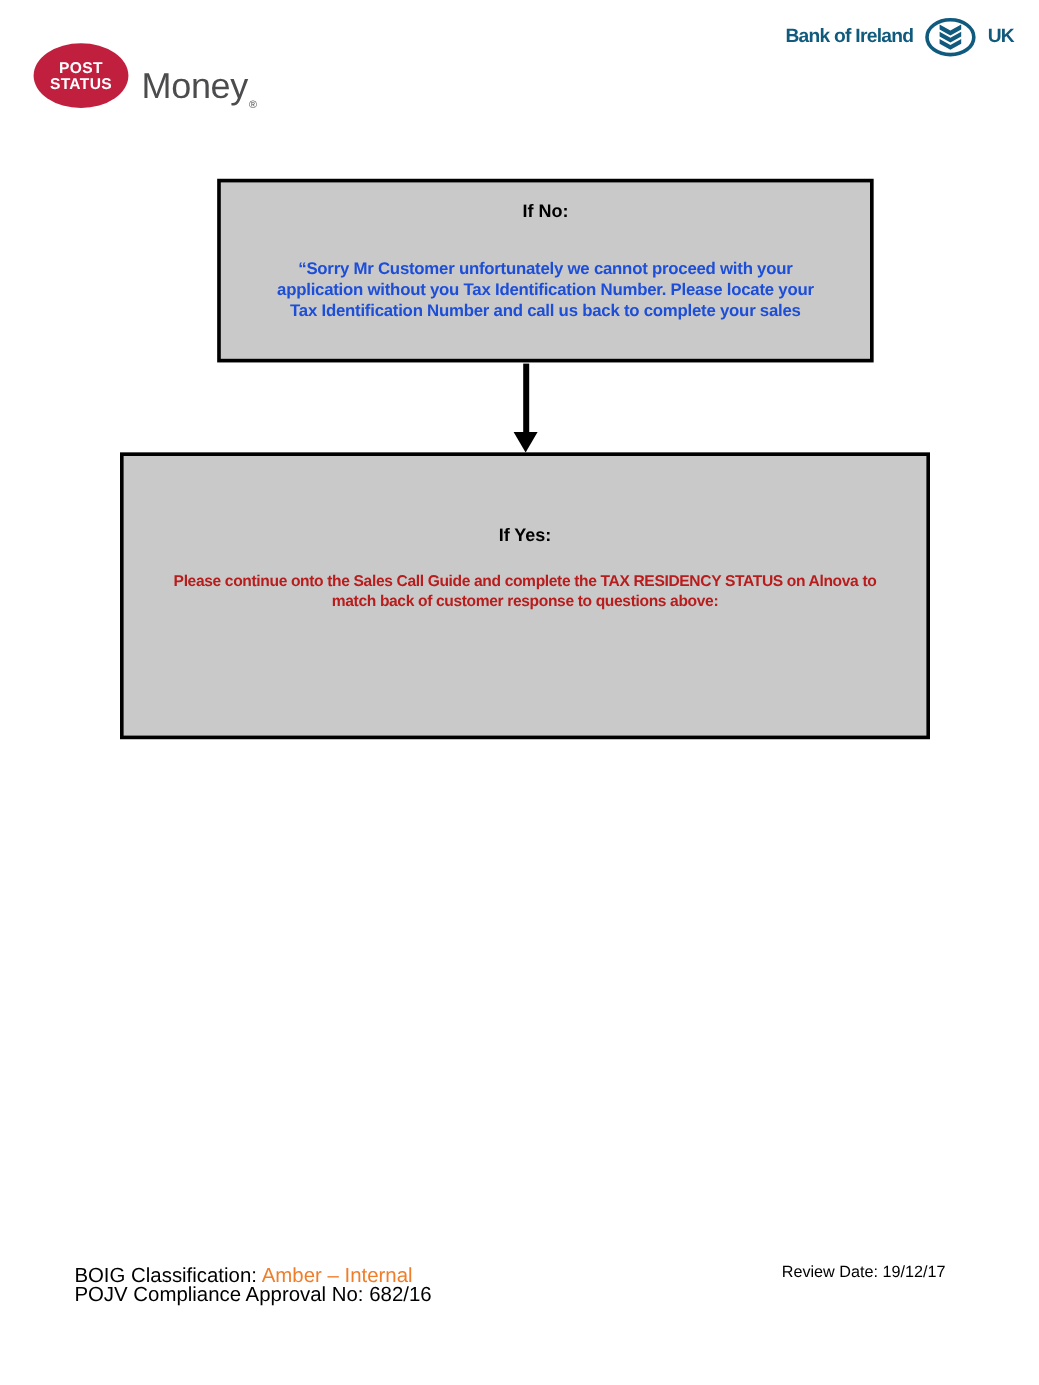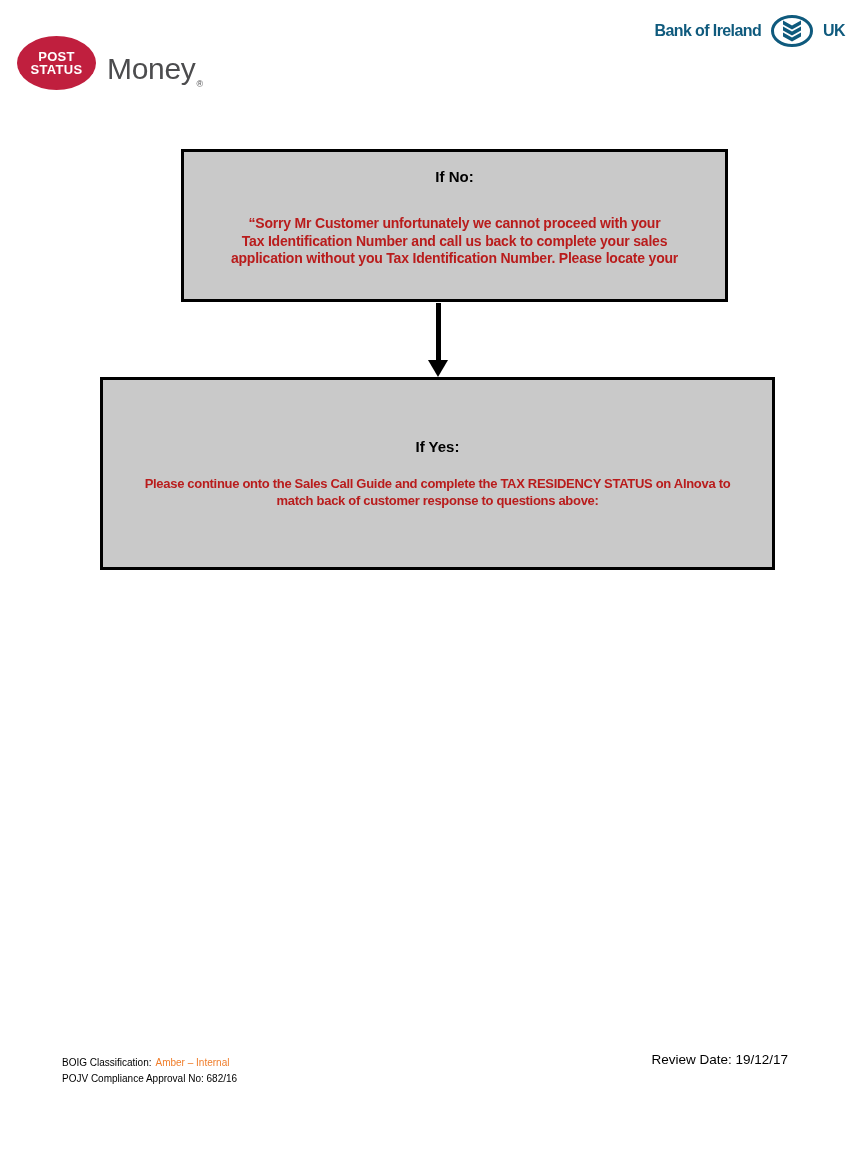--- a/index.html
+++ b/index.html
@@ -3,71 +3,71 @@
 <meta charset="utf-8">
 <style>
   * { margin:0; padding:0; box-sizing:border-box; }
   html,body { background:#ffffff; }
   .page {
     position:relative; width:866px; height:1154px; background:#ffffff;
     font-family:"Liberation Sans", sans-serif; overflow:hidden;
   }
 
   
-  .po-logo { position:absolute; left:17px; top:36px; display:flex; align-items:flex-start; }
+  .po-logo { position:absolute; left:28px; top:36px; display:flex; align-items:flex-end; }
   .po-oval {
     width:79px; height:54px; background:#C01F3E; border-radius:50%;
     display:flex; flex-direction:column; align-items:center; justify-content:center;
     color:#ffffff; font-weight:bold; font-size:13px; line-height:13px; letter-spacing:0.3px;
   }
   .po-word { margin-left:11px; font-size:30px; color:#4C4C4E; font-weight:500; letter-spacing:-0.3px;margin-top:16px; }
   .po-reg { font-size:9px; color:#4C4C4E; vertical-align:baseline; position:relative; top:8px; left:1px; }
 
   .boi-logo {
     position:absolute; right:21px; top:14px; display:flex; align-items:center;
     color:#0F5A7D; font-weight:bold; font-size:16px; letter-spacing:-0.6px;
   }
   .boi-emblem { margin:0 9px; display:block; }
 
   
   .flow-box {
     position:absolute; background:#C9C9C9; border:3px solid #000000;
   }
   .box-no  { left:181px; top:149px; width:547px; height:153px;padding-left:23px; }
-  .box-yes { left:100px; top:377px; width:675px; height:193px; }
+  .box-yes { left:100px; top:377px; width:675px; height:239px; }
 
   .box-heading {
     position:absolute; left:0; width:100%; text-align:center;
     font-weight:bold; font-size:15px; color:#000000;
   }
   .box-no .box-heading { top:16px; }
   .box-yes .box-heading { top:58px; }
 
   .box-body { position:absolute; left:0; width:100%; text-align:center; font-weight:bold; }
   .box-no .box-body {
-    top:63px; color:#b91c1c; font-size:14px; line-height:17.5px; letter-spacing:-0.2px;
+    top:63px; color:#1d4ed8; font-size:14px; line-height:17.5px; letter-spacing:-0.2px;
   }
   .box-yes .box-body {
     top:95px; color:#b91c1c; font-size:13px; line-height:17px; letter-spacing:-0.3px;
   }
   .box-line { white-space:nowrap; }
 
   
   .arrow { position:absolute; left:428px; top:303px; width:21px; height:74px; }
   .arrow-shaft { position:absolute; left:8px; top:0; width:5px; height:58px; background:#000000; }
   .arrow-head {
     position:absolute; left:0; top:57px; width:0; height:0;
     border-left:10.5px solid transparent; border-right:10.5px solid transparent;
     border-top:17px solid #000000;
   }
 
   
   .footer-left {
     position:absolute; left:62px; top:1055px;
-    font-size:10px; line-height:16px; color:#000000;
+    font-size:17px; line-height:16px; color:#000000;
   }
   .classification-value { color:#F07D2A; margin-left:4px; }
   .footer-right {
     position:absolute; right:78px; top:1052px;
     font-size:13.5px; color:#000000;
   }
 </style>
 </head>
 <body>
 
@@ -89,22 +89,22 @@
       <path fill="#0F5A7D" d="M13 12.5 L22 17.5 L31 12.5 L31 16.5 L22 21.5 L13 16.5 Z"></path>
       <path fill="#0F5A7D" d="M13 18.5 L22 23.5 L31 18.5 L31 22.5 L22 27.5 L13 22.5 Z"></path>
     </svg>
     <span>UK</span>
   </div>
 
   <div class="flow-box box-no">
     <div class="box-heading">If No:</div>
     <div class="box-body">
       <div class="box-line">“Sorry Mr Customer unfortunately we cannot proceed with your</div>
+      <div class="box-line">application without you Tax Identification Number. Please locate your</div>
       <div class="box-line">Tax Identification Number and call us back to complete your sales</div>
-      <div class="box-line">application without you Tax Identification Number. Please locate your</div>
     </div>
   </div>
 
   <div class="arrow">
     <div class="arrow-shaft"></div>
     <div class="arrow-head"></div>
   </div>
 
   <div class="flow-box box-yes">
     <div class="box-heading">If Yes:</div>

